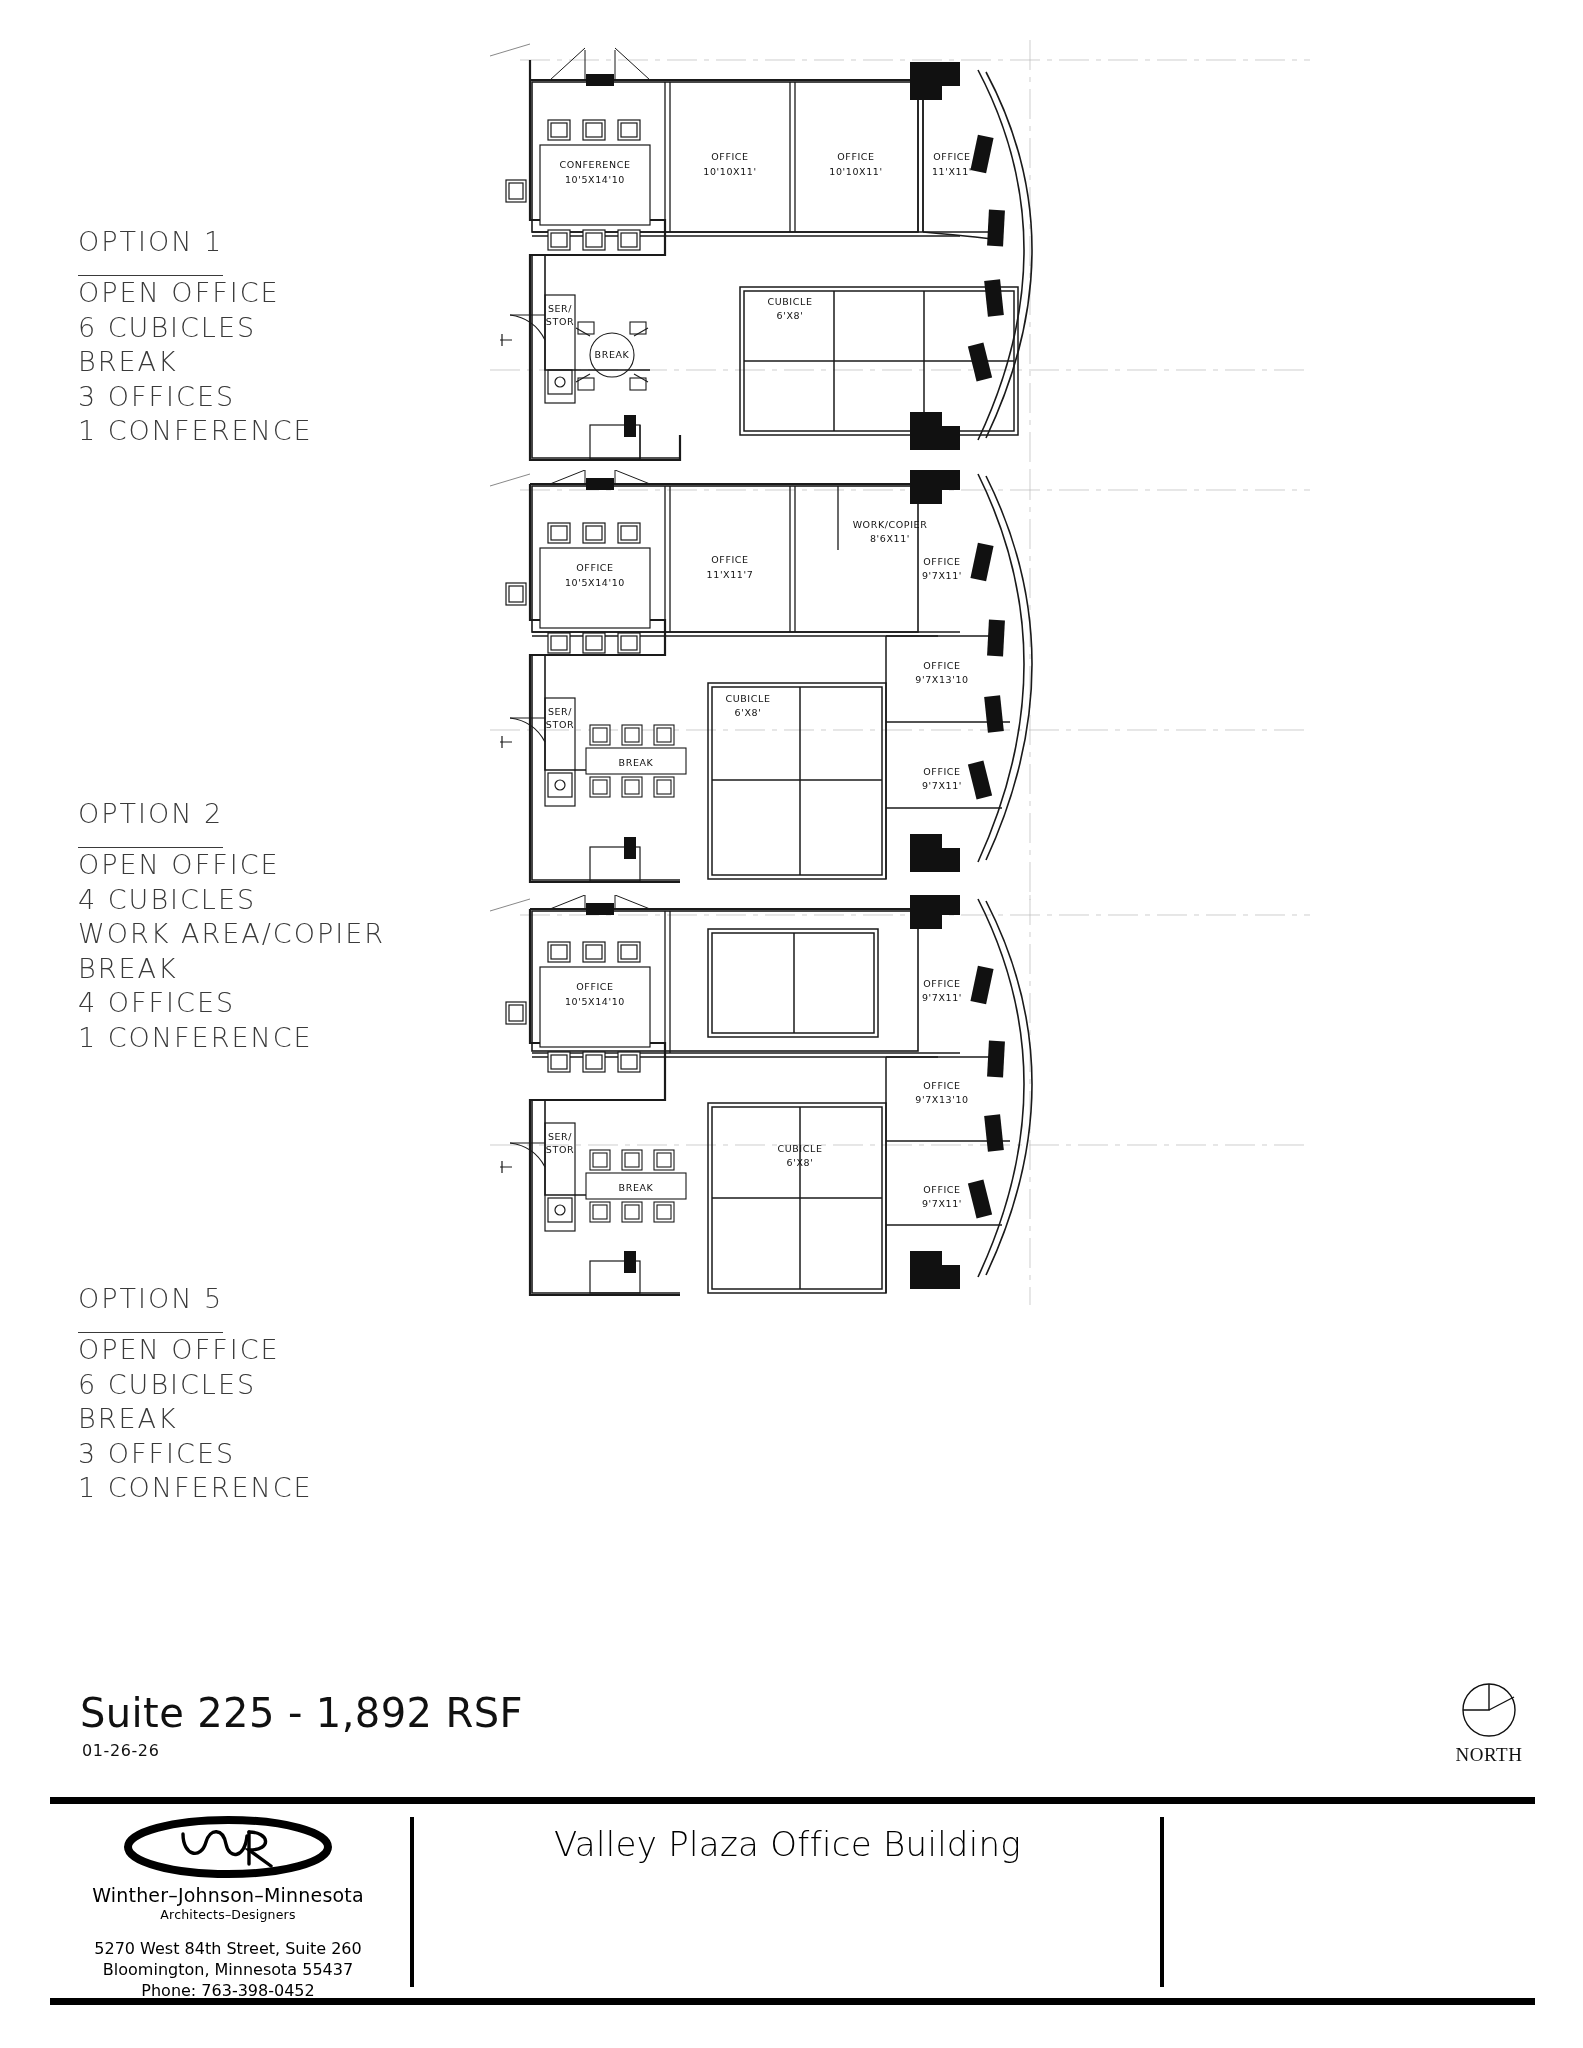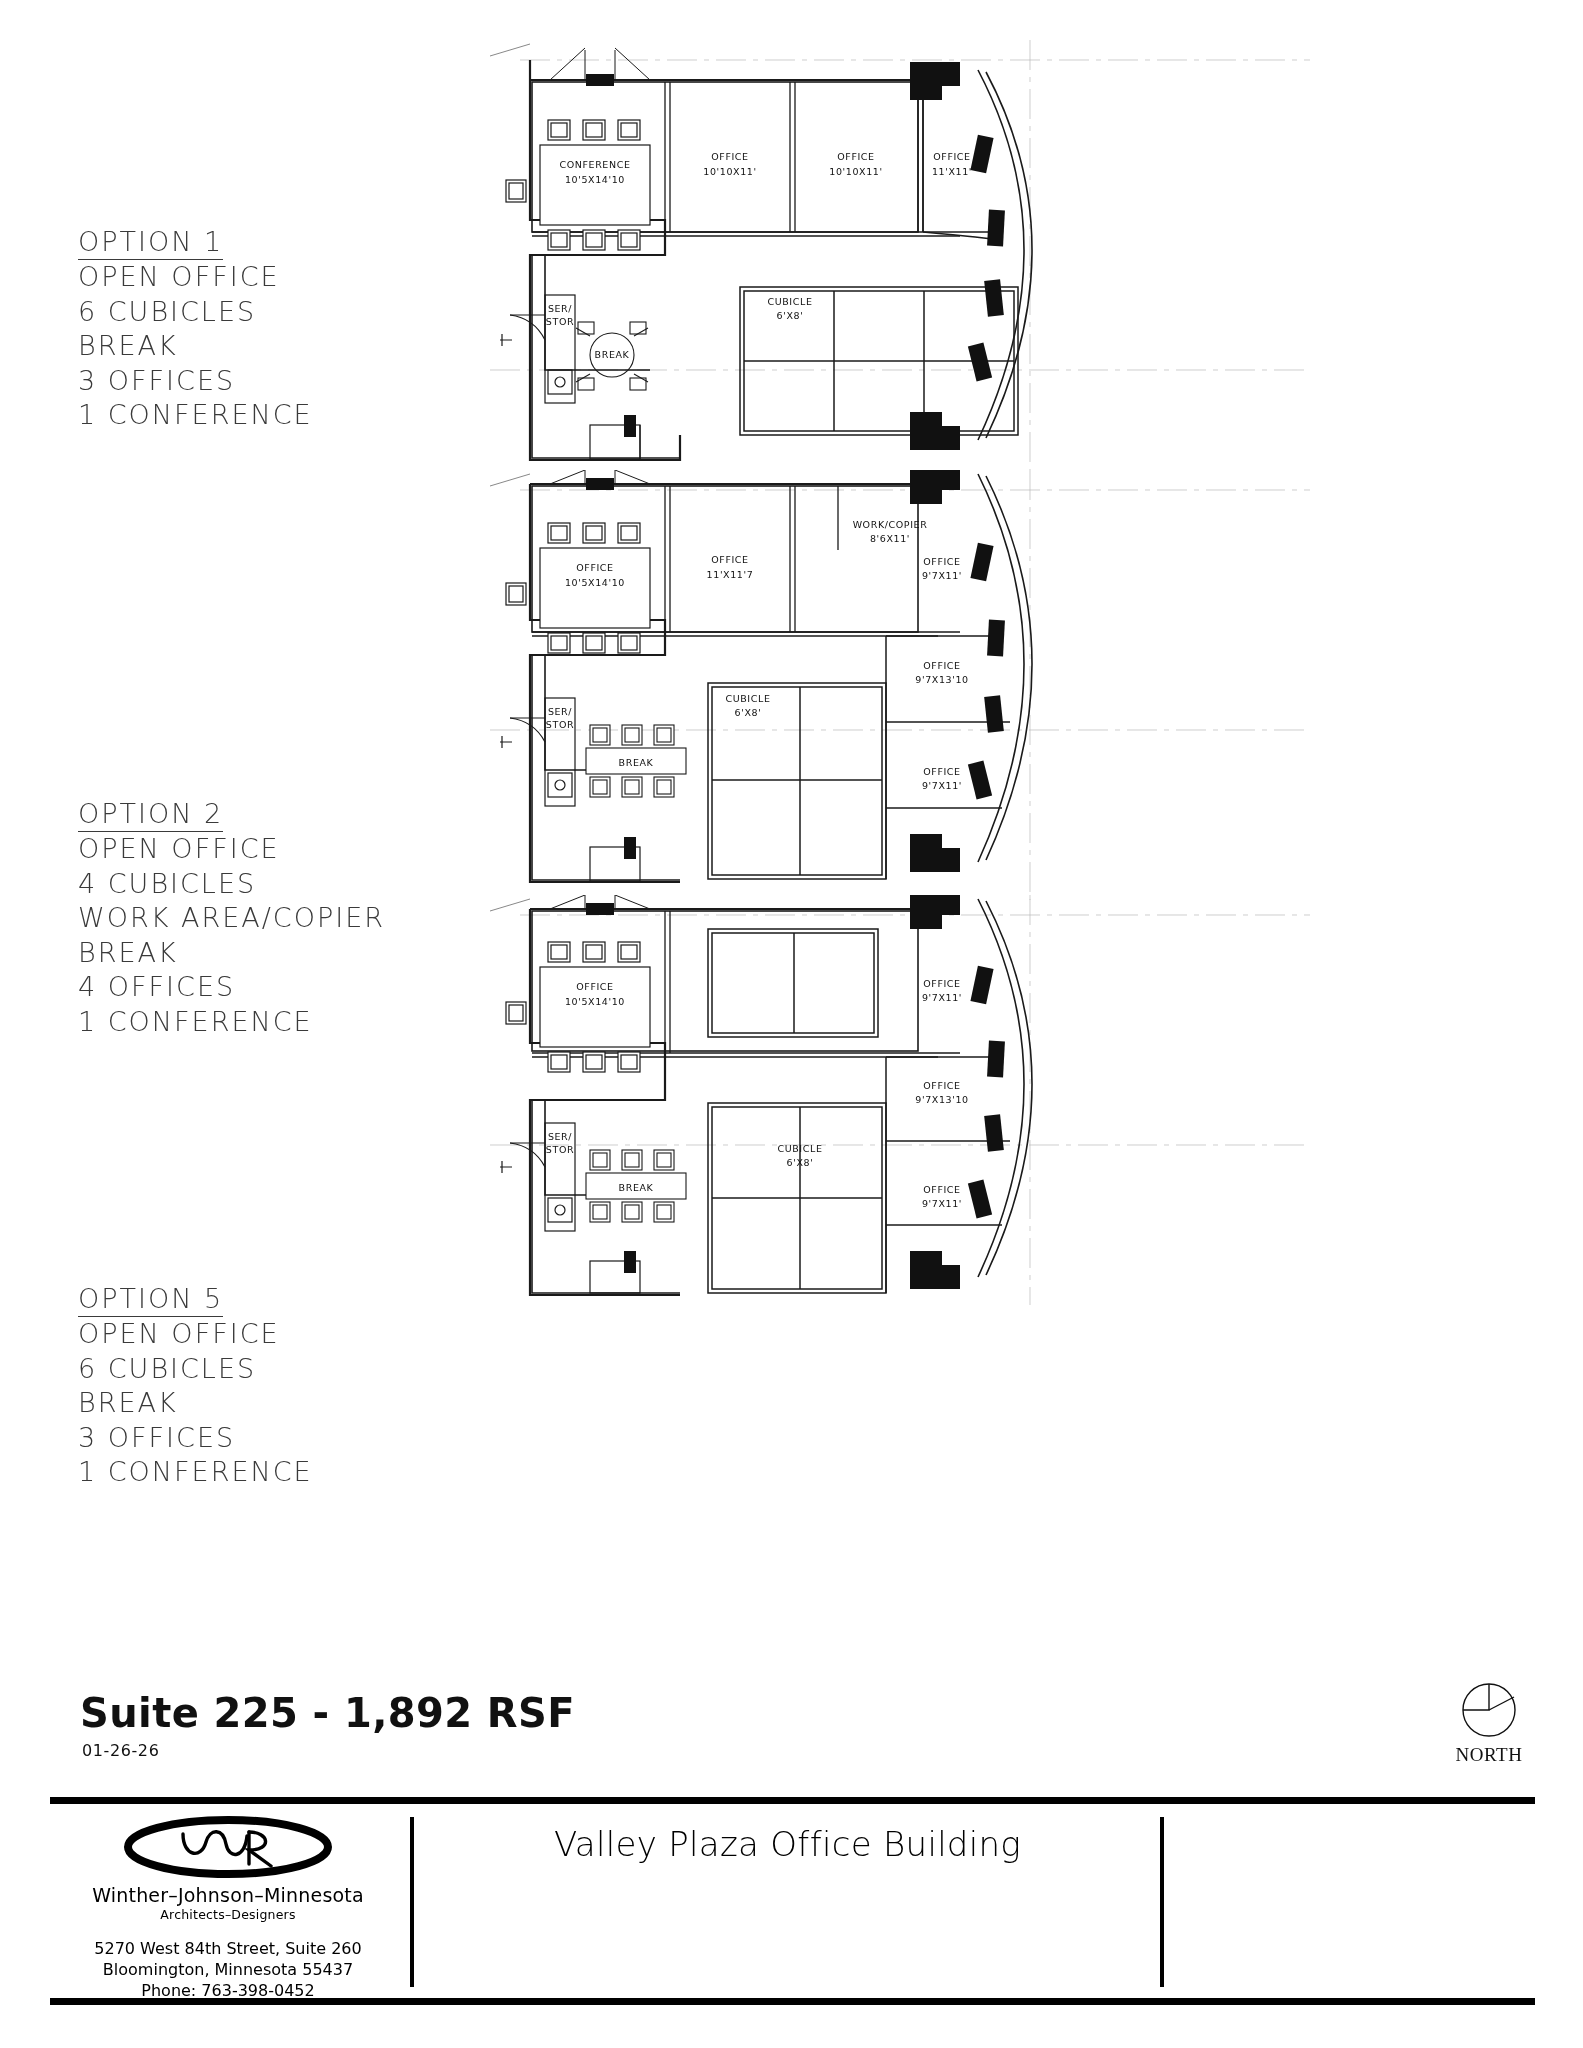--- a/index.html
+++ b/index.html
@@ -24,21 +24,21 @@
     font-family: "DejaVu Sans", sans-serif;
     font-weight: 300;
     letter-spacing: 1.2px;
     color: #3a3a3a;
   }
   .option-title {
     font-size: 27px;
     letter-spacing: 2.0px;
     border-bottom: 1.5px solid #3a3a3a;
     display: inline-block;
-    padding-bottom: 2px;
+    padding-bottom: 18px;
     line-height: 1.15;
     white-space: nowrap;
   }
   .option-line {
     font-size: 27px;
     letter-spacing: 2.0px;
     line-height: 1.28;
     white-space: nowrap;
   }
   .opt1 { left: 78px; top: 226px; }
@@ -50,21 +50,21 @@
     position: absolute;
   }
   .plan svg { display: block; }
 
   
   .suite-title {
     position: absolute;
     left: 80px; top: 1690px;
     font-family: "DejaVu Sans", sans-serif;
     font-size: 40px;
-    font-weight: 700;
+    font-weight: 400;
     letter-spacing: 0.4px;
     color: #111;
     white-space: nowrap;
   }
   .date-stamp {
     position: absolute;
     left: 82px; top: 1741px;
     font-family: "DejaVu Sans", sans-serif;
     font-size: 16px;
     letter-spacing: 0.6px;

